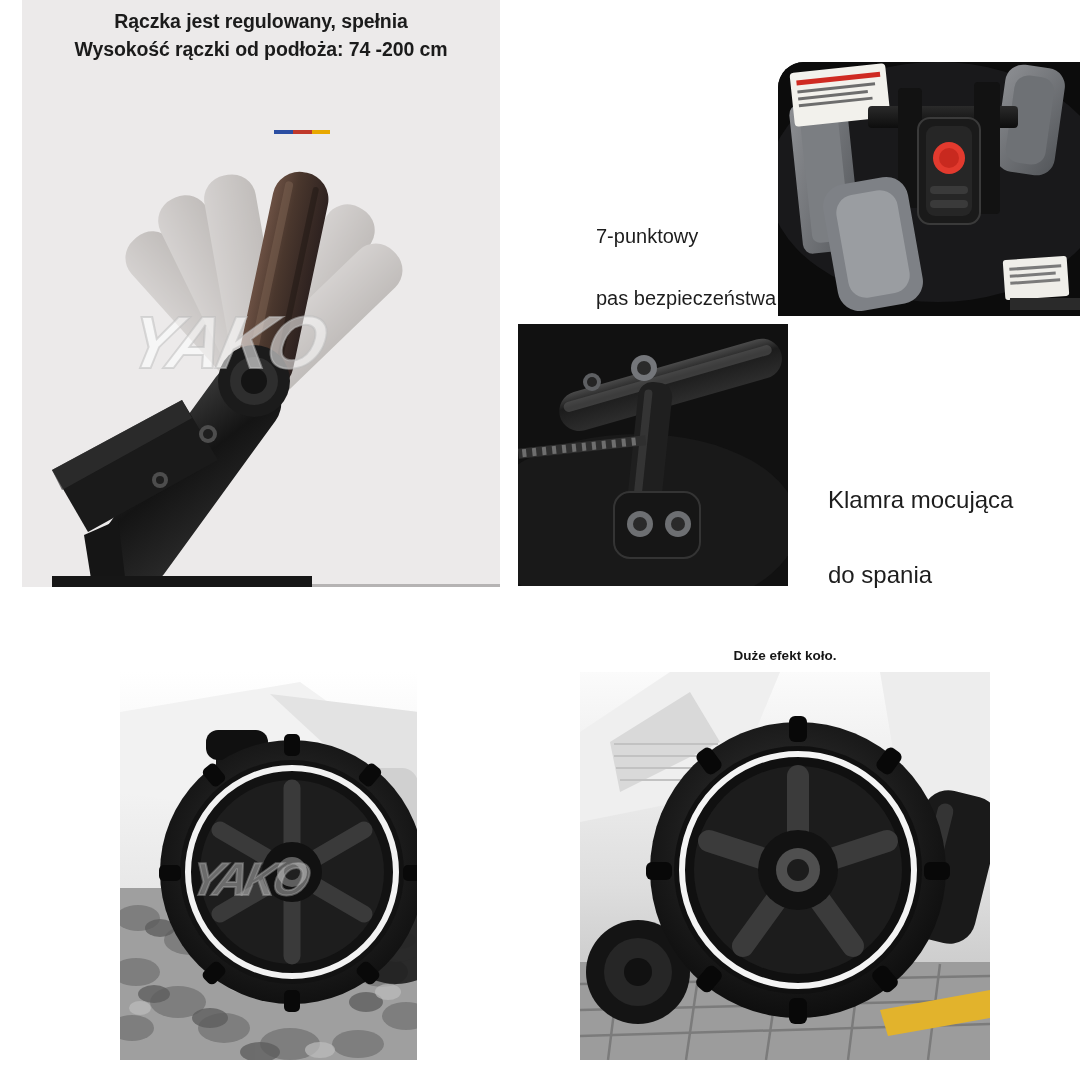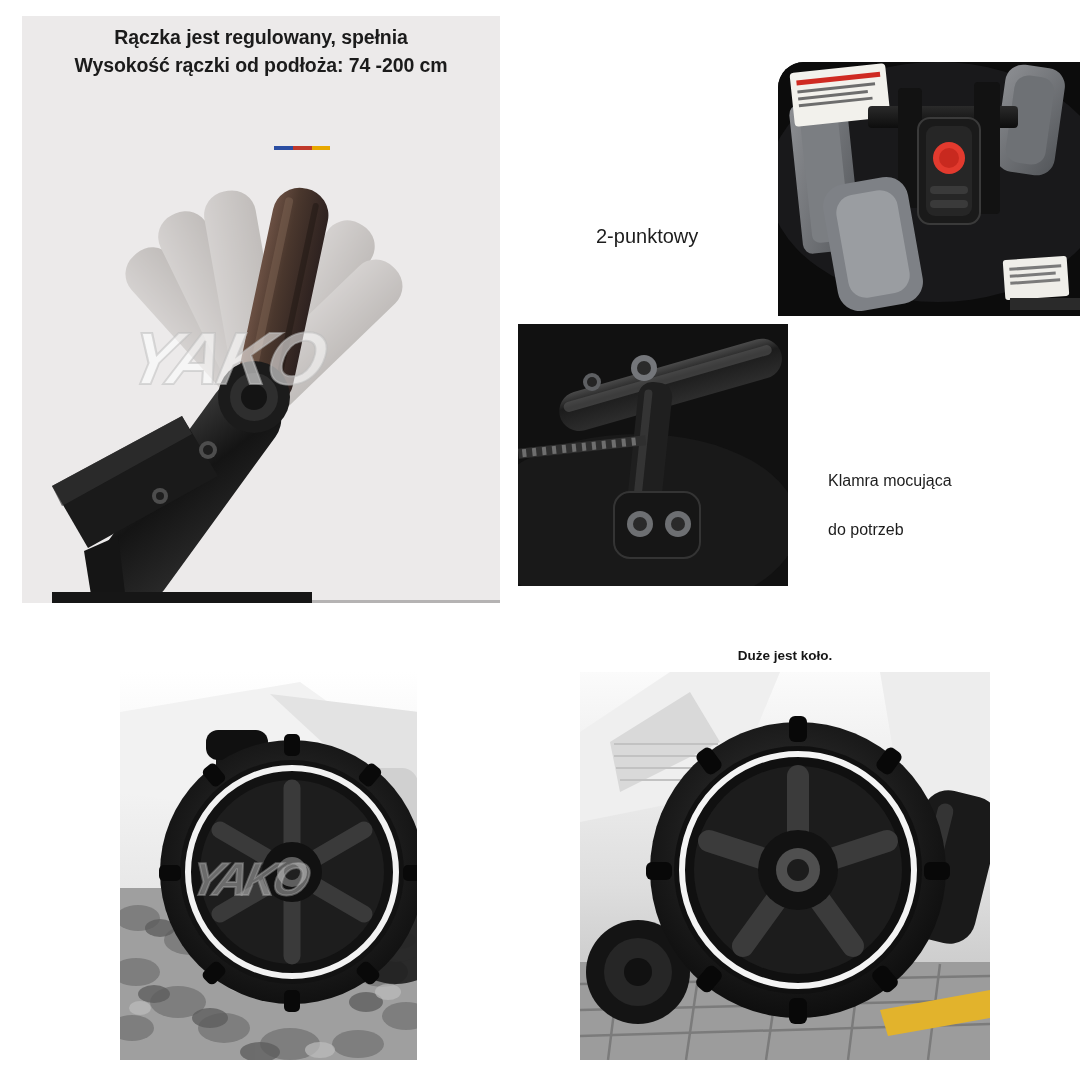--- a/index.html
+++ b/index.html
@@ -19,21 +19,21 @@
     position: relative;
     width: 1080px;
     height: 1080px;
     background: #ffffff;
   }
 
   
   .panel-handle {
     position: absolute;
     left: 22px;
-    top: 16px;
+    top: 0px;
     width: 478px;
     height: 587px;
     background: #eceaea;
     overflow: hidden;
   }
   .panel-handle-caption {
     position: absolute;
     left: 0;
     top: 8px;
     width: 478px;
@@ -102,21 +102,21 @@
     top: 324px;
     width: 270px;
     height: 262px;
     background: #111111;
     overflow: hidden;
   }
   .label-clamp {
     position: absolute;
     left: 828px;
     top: 444px;
-    font-size: 16px;
+    font-size: 24px;
     color: #1d1d1d;
     line-height: 1.55;
     white-space: pre-line;
   }
 
   
   .panel-front-wheel {
     position: absolute;
     left: 120px;
     top: 672px;
@@ -233,21 +233,22 @@
 
       <g fill="#161616">
         <rect x="30" y="576" width="260" height="11"></rect>
       </g>
     </svg>
 
     <div class="watermark wm-1">YAKO</div>
   </div>
 
   <div class="label-harness">
-    <div>2-punktowy</div>
+    <div>7-punktowy</div>
+    <div>pas bezpieczeństwa</div>
   </div>
 
   <div class="panel-harness">
     <svg viewBox="0 0 302 254" width="302" height="254">
       <defs>
         <linearGradient id="strapG" x1="0" y1="0" x2="0" y2="1">
           <stop offset="0%" stop-color="#2a2a2a"></stop>
           <stop offset="100%" stop-color="#0d0d0d"></stop>
         </linearGradient>
         <linearGradient id="padG" x1="0" y1="0" x2="1" y2="1">
@@ -355,25 +356,25 @@
             <rect x="94" y="119" width="4" height="8"></rect>
           <rect x="104" y="119" width="4" height="8"></rect>
             <rect x="114" y="119" width="4" height="8"></rect>
         </g>
       </g>
     </svg>
   </div>
 
   <div class="label-clamp">
     <div>Klamra mocująca</div>
-    <div>do potrzeb</div>
+    <div>do spania</div>
   </div>
 
   <div class="caption-rear">
-    <div>Duże jest koło.</div>
+    <div>Duże efekt koło.</div>
     <div>Materiał gumowy bardziej oczywisty efekt amortyzacji</div>
   </div>
 
   <div class="panel-front-wheel">
     <svg viewBox="0 0 297 388" width="297" height="388">
       <defs>
         <linearGradient id="skyG" x1="0" y1="0" x2="0" y2="1">
           <stop offset="0%" stop-color="#ffffff"></stop>
           <stop offset="60%" stop-color="#e6e6e6"></stop>
           <stop offset="100%" stop-color="#cfcfcf"></stop>

